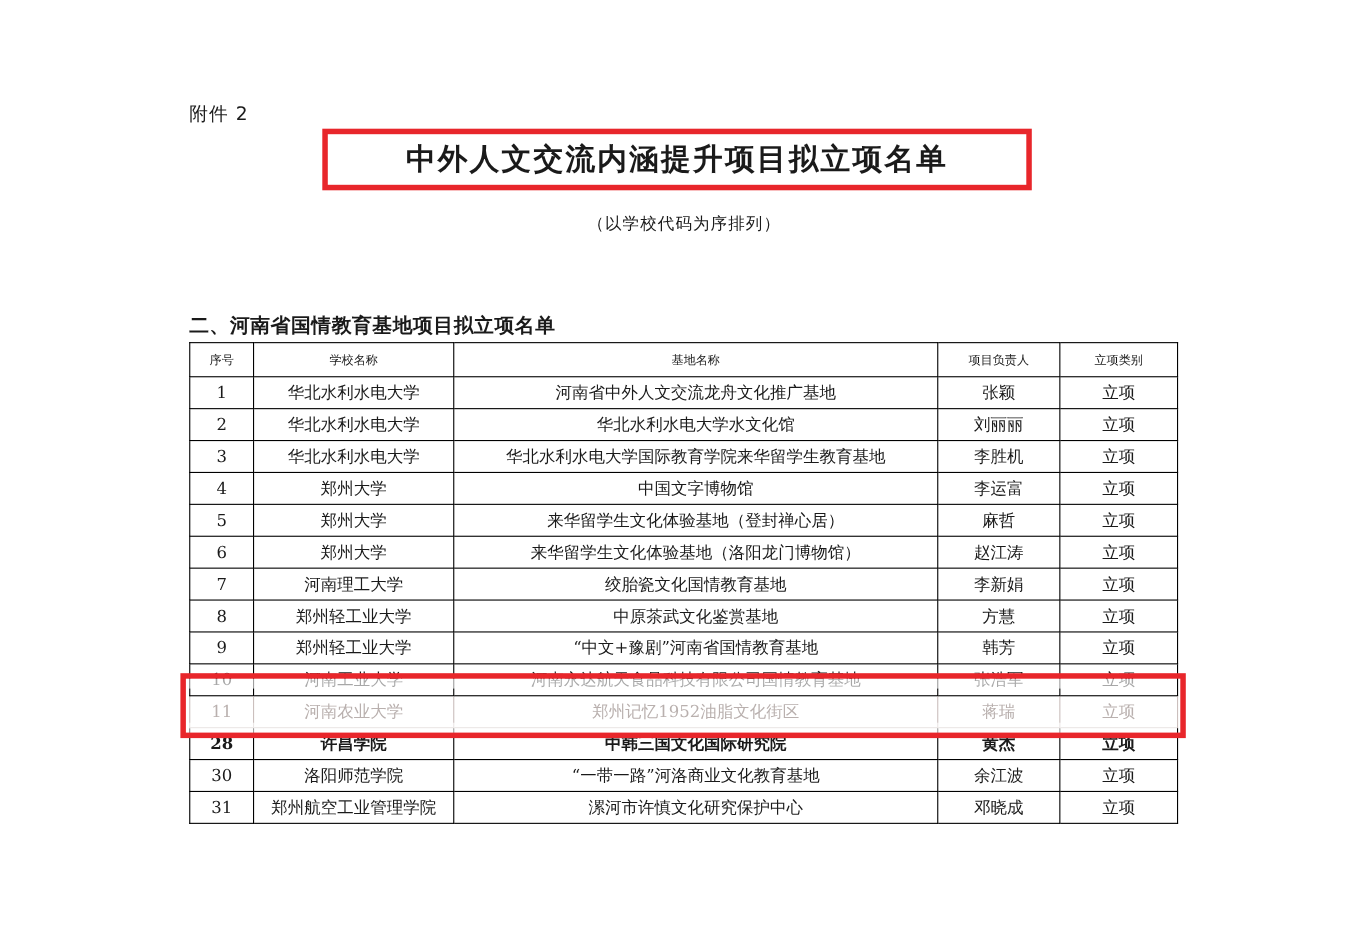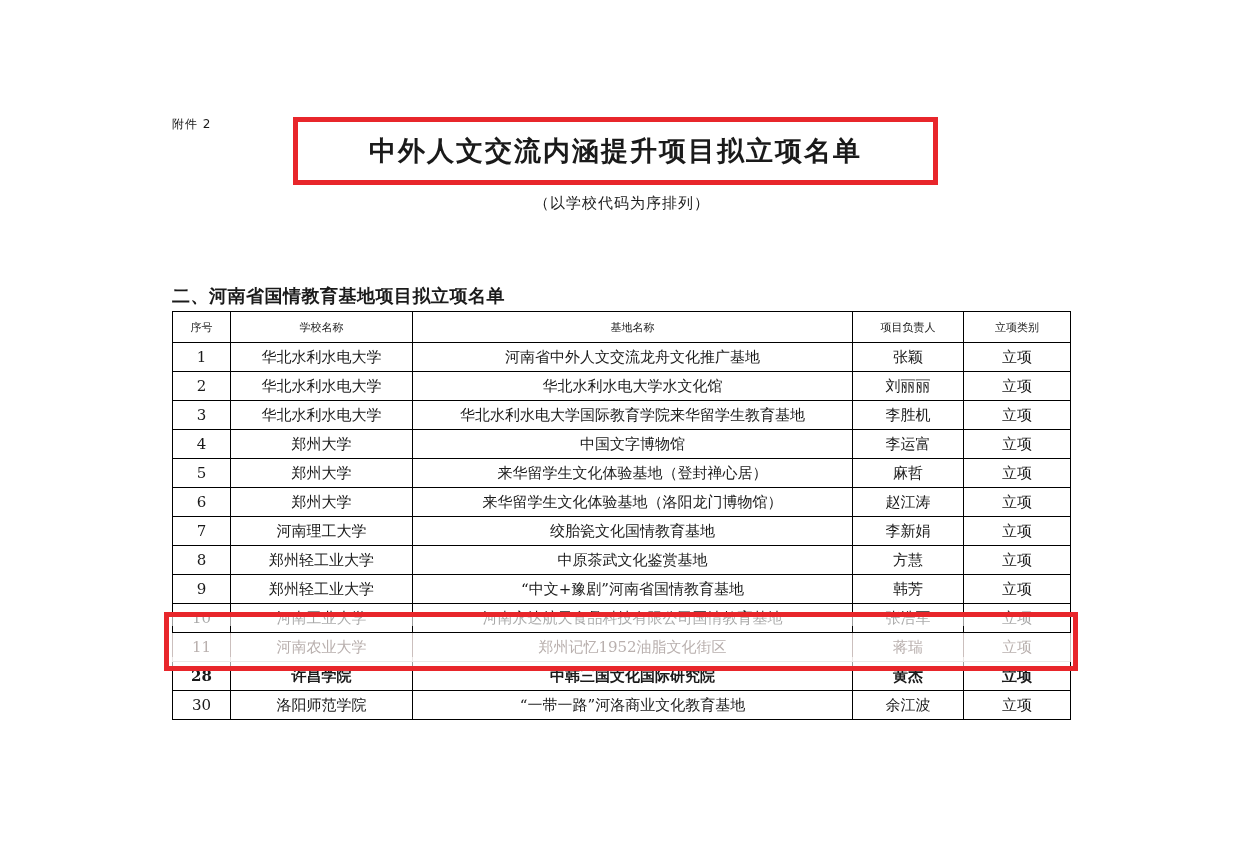--- a/index.html
+++ b/index.html
@@ -21,33 +21,32 @@
     left: 0; top: 0;
     width: 1244px;
     height: 851px;
   }
 
   
   .attach-label {
     position: absolute;
     left: 172px;
     top: 92px;
-    font-size: 12px;
+    font-size: 17px;
     font-family: "DejaVu Sans", "Liberation Sans", sans-serif;
     letter-spacing: 1px;
-    margin-top: 24px;
   }
 
   
   .title-wrap {
     position: absolute;
     left: 293px;
     top: 117px;
     width: 645px;
-    height: 68px;
+    height: 56px;
     border: 5px solid #e8262b;
     box-sizing: border-box;
     display: flex;
     align-items: center;
     justify-content: center;
   }
   .title-text {
     font-size: 27px;
     font-weight: bold;
     letter-spacing: 2px;
@@ -265,20 +264,27 @@
           <td>黄杰</td>
           <td>立项</td>
         </tr>
         <tr>
           <td>30</td>
           <td>洛阳师范学院</td>
           <td>“一带一路”河洛商业文化教育基地</td>
           <td>余江波</td>
           <td>立项</td>
         </tr>
+        <tr>
+          <td>31</td>
+          <td>郑州航空工业管理学院</td>
+          <td>漯河市许慎文化研究保护中心</td>
+          <td>邓晓成</td>
+          <td>立项</td>
+        </tr>
       </tbody>
   </table>
 
   <div class="mask-top"></div>
   <div class="mask-bottom"></div>
   <div class="row-highlight"></div>
 
 </div>
 
 </body></html>

